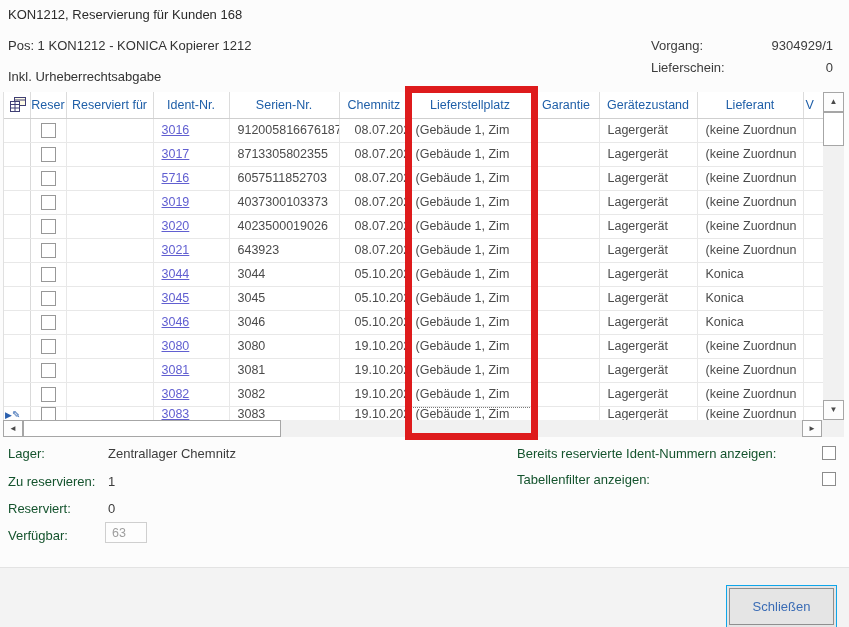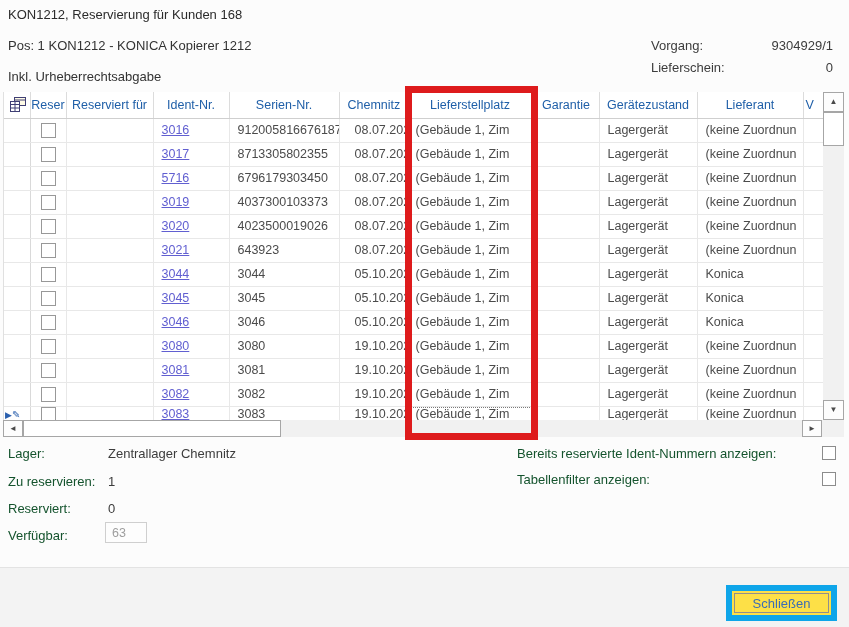--- a/index.html
+++ b/index.html
@@ -48,22 +48,22 @@
   
   .red-box{left:405px;top:86px;width:133px;height:354px;box-sizing:border-box;
     border:7px solid #de1b1c;pointer-events:none;}
 
   
   .footer-bar{left:0;top:567px;width:849px;height:60px;background:#f3f3f3;border-top:1px solid #e3e3e3;}
   .chk{width:14px;height:14px;border:1px solid #8c8c8c;background:#fff;box-sizing:border-box;}
   .val-input{left:105px;top:522px;width:42px;height:21px;box-sizing:border-box;
     border:1px solid #cfcfcf;background:#fdfdfd;color:#9e9e9e;font-size:12.5px;
     display:flex;align-items:center;padding-left:6px;}
-  .btn-outer{left:726px;top:585px;width:111px;height:36px;box-sizing:border-box;
-    background:#fde047;border:6px solid #0ea5e9;padding:2px;cursor:pointer;}
+  .btn-outer{left:726px;top:585px;width:111px;height:43px;box-sizing:border-box;
+    background:#e5e5e5;border:1px solid #0ea5e9;padding:2px;cursor:pointer;}
   .btn-inner{width:100%;height:100%;box-sizing:border-box;border:1px solid #8f8f8f;
     display:flex;align-items:center;justify-content:center;color:#3a6cb5;font-size:13px;}
 
   .tbl-icon{display:inline-block;vertical-align:middle;margin-left:2px;}
 </style>
 </head>
 <body>
 
 <div class="screen">
 
@@ -140,21 +140,21 @@
               <td></td>
               <td>Lagergerät</td>
               <td>(keine Zuordnun</td>
               <td></td>
             </tr>
             <tr>
               <td class="rowhdr"></td>
               <td class="c-res"><span class="cb"></span></td>
               <td></td>
               <td><a class="ident">5716</a></td>
-              <td>6796179303450</td>
+              <td>6057511852703</td>
               <td style="padding-left:15px;">08.07.202</td>
               <td>(Gebäude 1, Zim</td>
               <td></td>
               <td>Lagergerät</td>
               <td>(keine Zuordnun</td>
               <td></td>
             </tr>
             <tr>
               <td class="rowhdr"></td>
               <td class="c-res"><span class="cb"></span></td>

